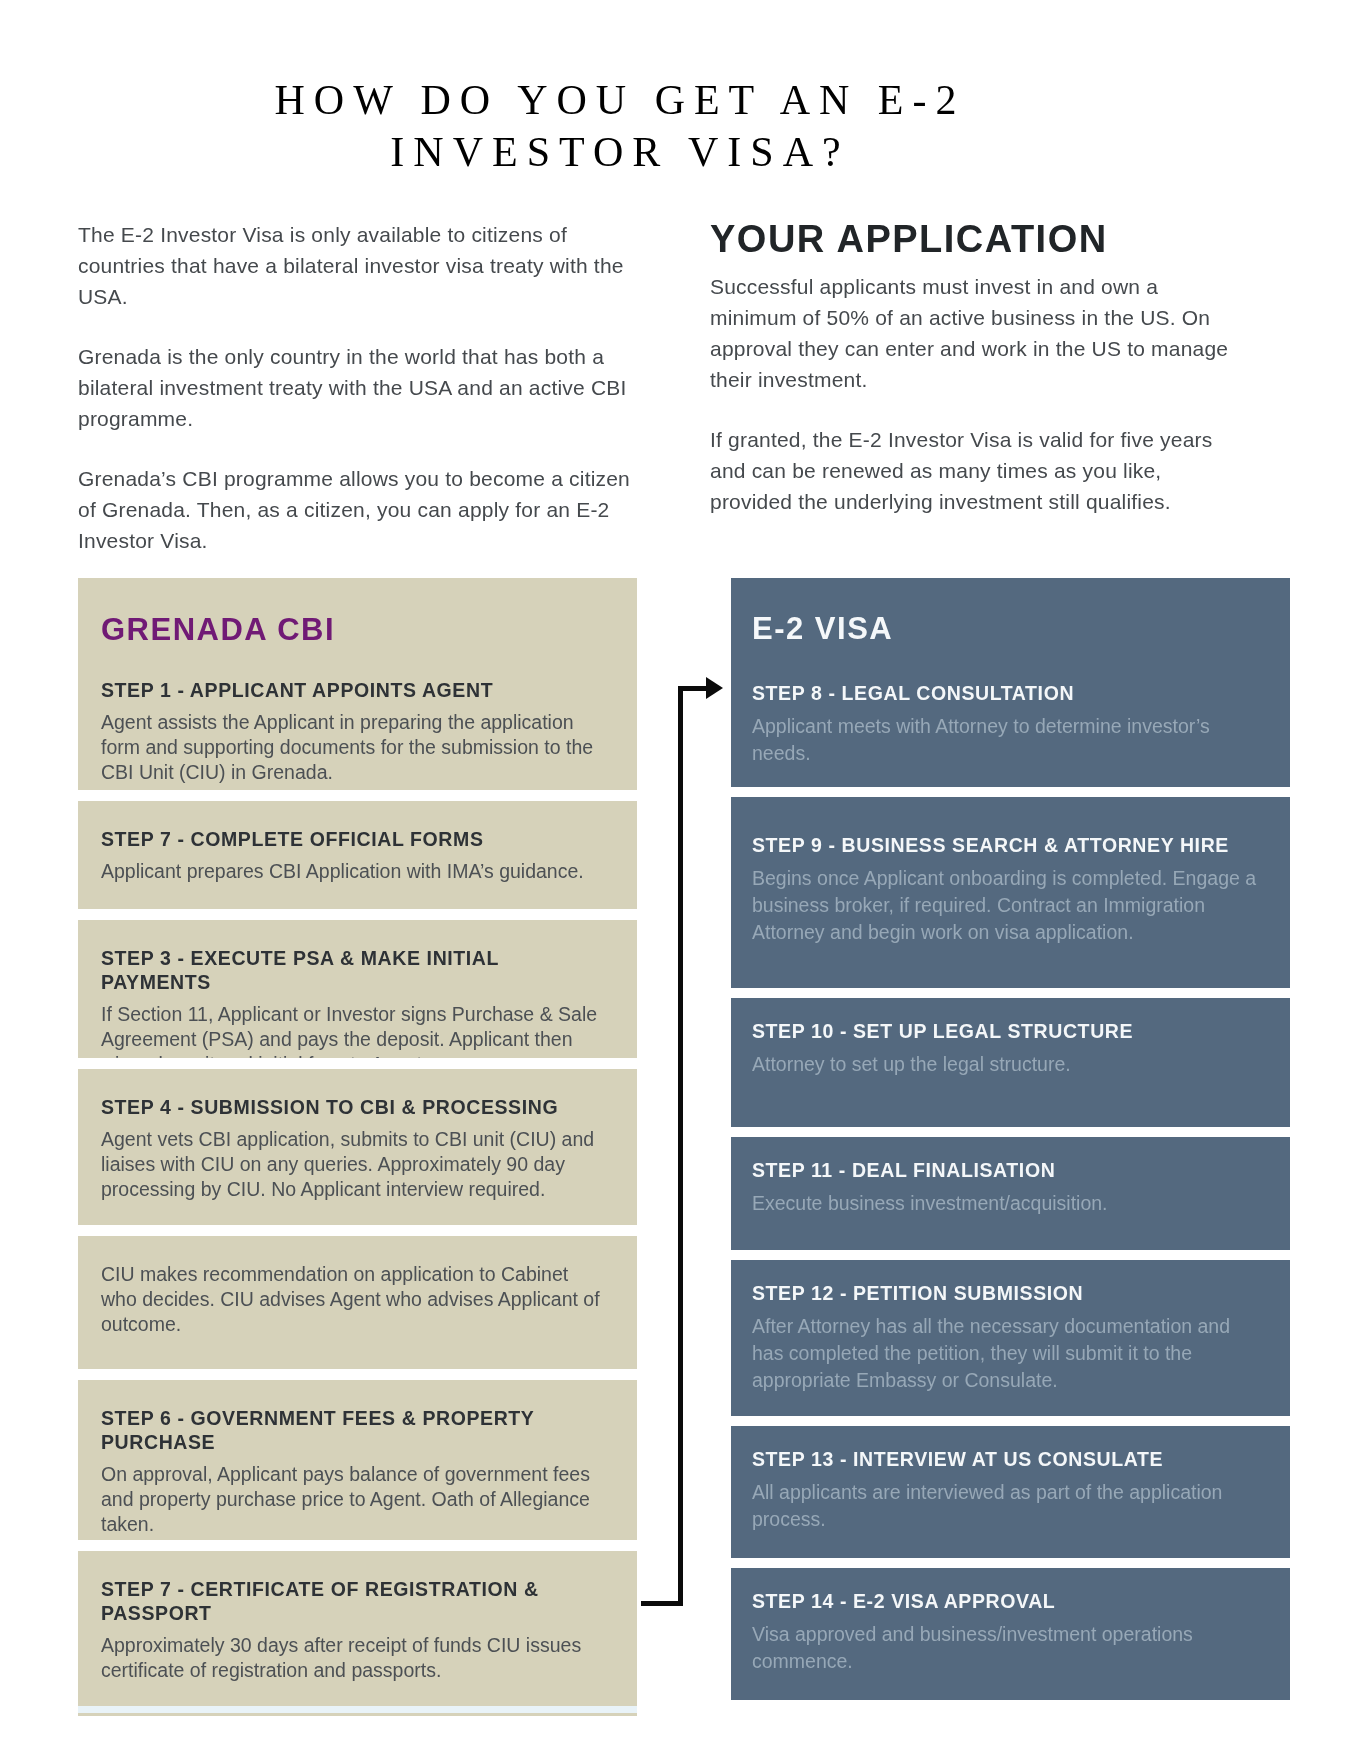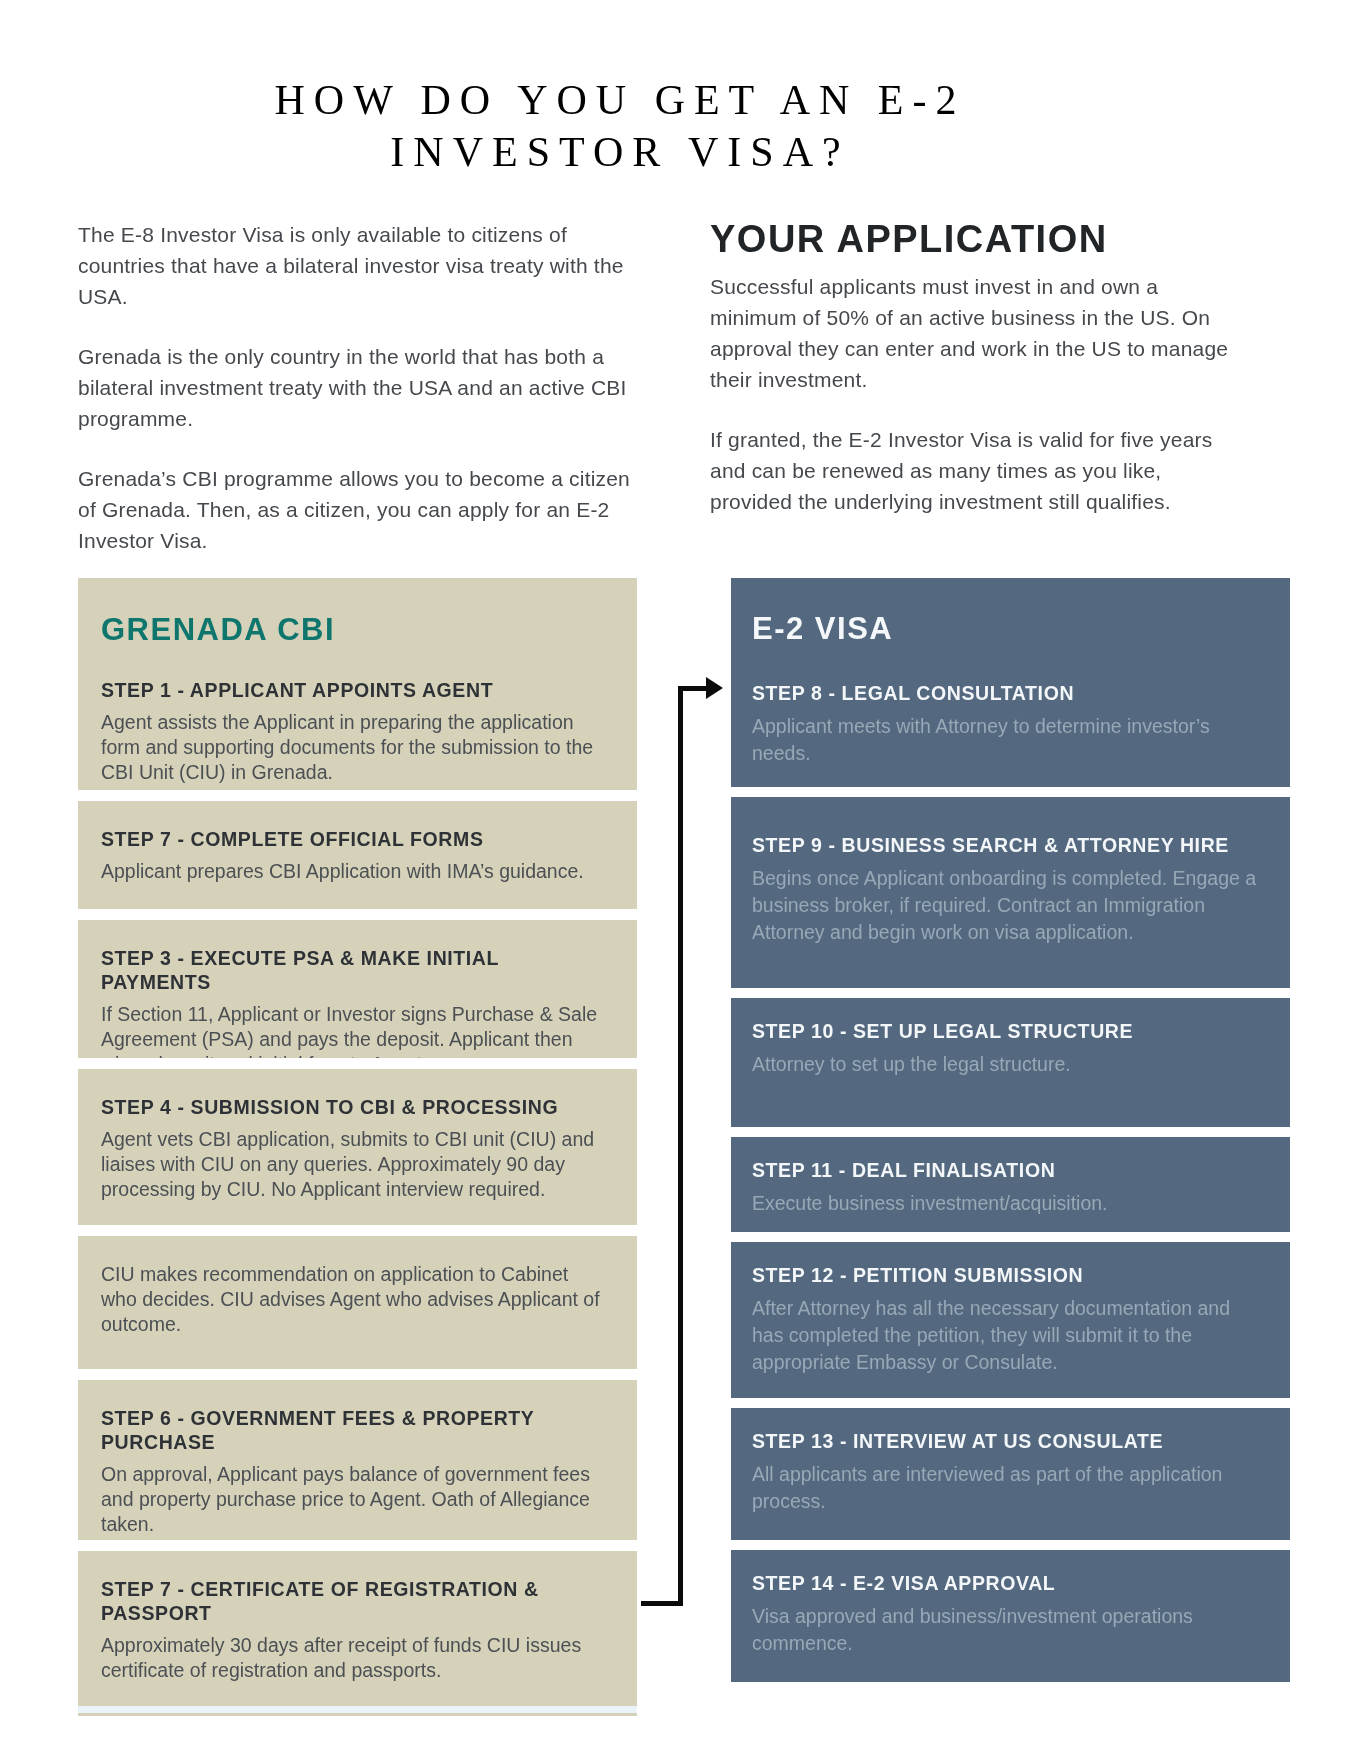--- a/index.html
+++ b/index.html
@@ -22,21 +22,21 @@
   .intro-right p{margin:0 0 29px 0;}
 
   .col{position:absolute;top:578px;width:559px;}
   .col-left{left:78px;}
   .col-right{left:731px;}
   .box{box-sizing:border-box;overflow:hidden;}
   .box-beige{background:#d6d2ba;margin-bottom:11px;padding:26px 30px 0 23px;}
   .box-blue{background:#54697f;margin-bottom:10px;padding:21px 30px 0 21px;}
 
   .col-heading-left{font-size:31px;line-height:36px;font-weight:700;
-    letter-spacing:1.5px;color:#0f766e;margin:0 0 30px 0;}
+    letter-spacing:1.5px;color:#701a75;margin:0 0 30px 0;}
   .col-heading-right{font-size:31px;line-height:36px;font-weight:700;
     letter-spacing:1.5px;color:#f5f8fa;margin:0 0 34px 0;}
 
   .step-title{font-size:19.5px;line-height:24px;font-weight:700;
     letter-spacing:0.6px;margin:0 0 8px 0;}
   .box-beige .step-title{color:#2e3236;}
   .box-blue .step-title{color:#f4f7f9;}
   .step-body{font-size:19.5px;margin:0;}
   .box-beige .step-body{color:#4c5054;line-height:25px;}
   .box-blue .step-body{color:#97a8b7;line-height:27px;}
@@ -45,21 +45,21 @@
   .lb1{height:212px;padding-top:34px;}
   .lb2{height:108px;}
   .lb3{height:138px;}
   .lb4{height:156px;}
   .lb5{height:133px;}
   .lb6{height:160px;}
   .lb7{height:165px;}
   .rb1{height:209px;padding-top:33px;}
   .rb2{height:191px;padding-top:36px;}
   .rb3{height:129px;}
-  .rb4{height:95px;}
+  .rb4{height:113px;}
   .rb5{height:156px;}
   .rb6{height:132px;}
   .rb7{height:132px;}
 
   
   .arrow-part{position:absolute;background:#0b0b0b;}
   .arrow-v{left:678px;top:686px;width:5px;height:920px;}
   .arrow-h-top{left:678px;top:686px;width:30px;height:5px;}
   .arrow-h-bottom{left:641px;top:1601px;width:42px;height:5px;}
   .arrow-head{position:absolute;left:706px;top:677px;width:0;height:0;
@@ -73,21 +73,21 @@
 <body>
 
 <div class="page">
 
   <div class="doc-title">
     <div>HOW DO YOU GET AN E-2</div>
     <div>INVESTOR VISA?</div>
   </div>
 
   <div class="intro-left">
-    <p>The E-8 Investor Visa is only available to citizens of countries that have a bilateral investor visa treaty with the USA.</p>
+    <p>The E-2 Investor Visa is only available to citizens of countries that have a bilateral investor visa treaty with the USA.</p>
     <p>Grenada is the only country in the world that has both a bilateral investment treaty with the USA and an active CBI programme.</p>
     <p>Grenada’s CBI programme allows you to become a citizen of Grenada. Then, as a citizen, you can apply for an E-2 Investor Visa.</p>
   </div>
 
   <div class="app-heading">YOUR APPLICATION</div>
   <div class="intro-right">
     <p>Successful applicants must invest in and own a minimum of 50% of an active business in the US. On approval they can enter and work in the US to manage their investment.</p>
     <p>If granted, the E-2 Investor Visa is valid for five years and can be renewed as many times as you like, provided the underlying investment still qualifies.</p>
   </div>
 

